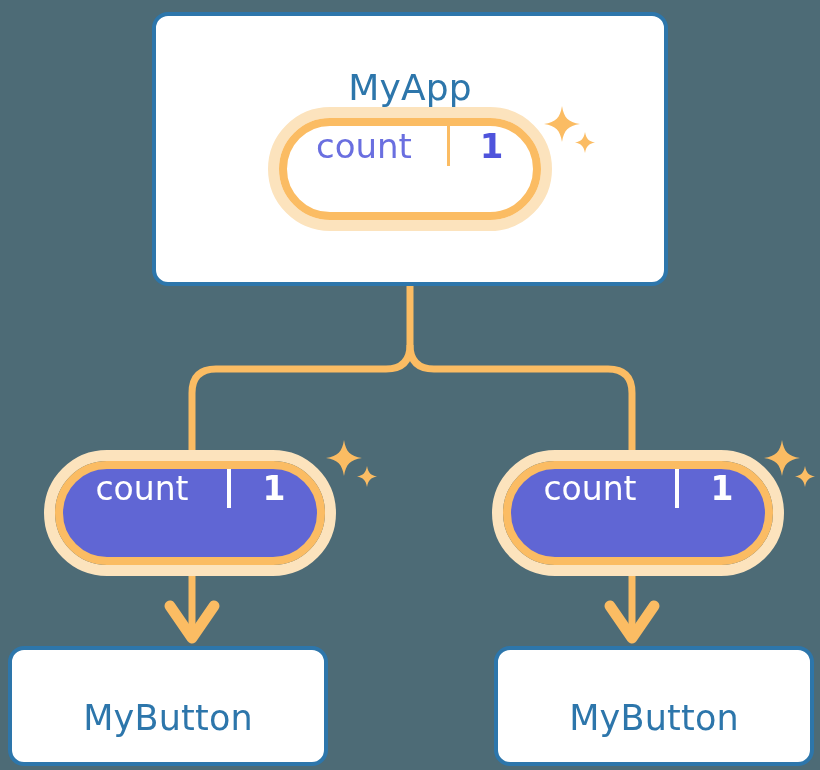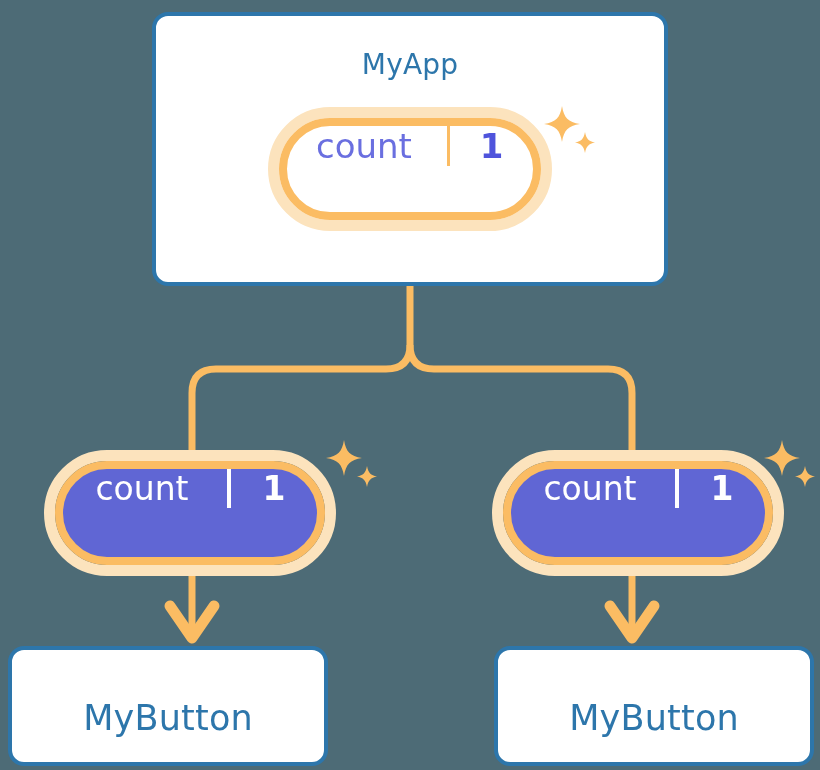--- a/index.html
+++ b/index.html
@@ -47,23 +47,23 @@
   }
 
   
   #app-card {
     left: 152px;
     top: 12px;
     width: 516px;
     height: 274px;
   }
   #app-card .card-title {
-    font-size: 28px;
+    font-size: 36px;
     line-height: 1;
-    margin-top: 35px;
+    margin-top: 54px;
   }
 
   
   .button-card {
     height: 120px;
   }
   #button-card-left  { left: 8px;   top: 646px; width: 320px; }
   #button-card-right { left: 494px; top: 646px; width: 320px; }
   .button-card .card-title {
     font-size: 35px;

